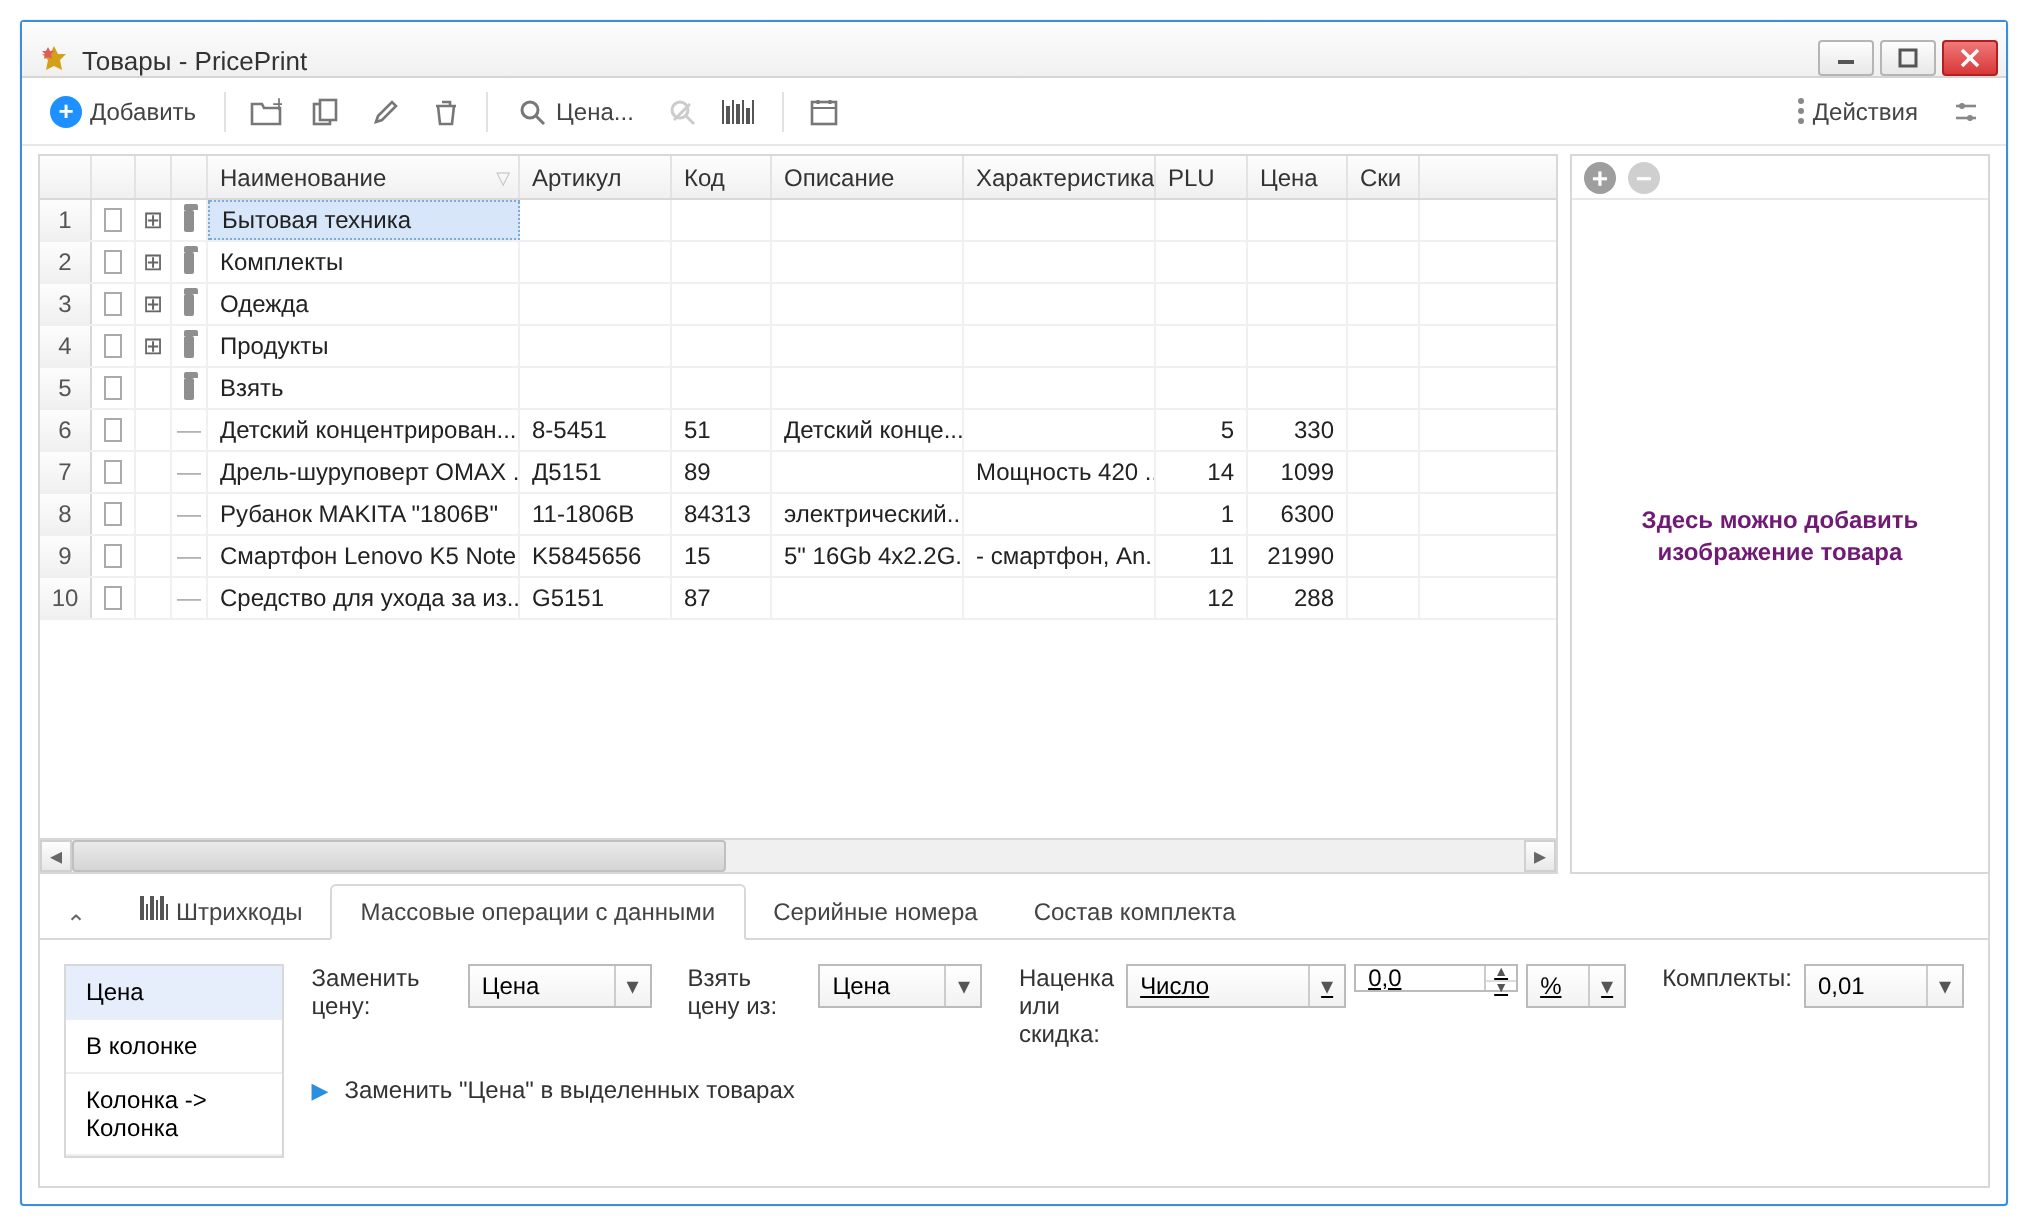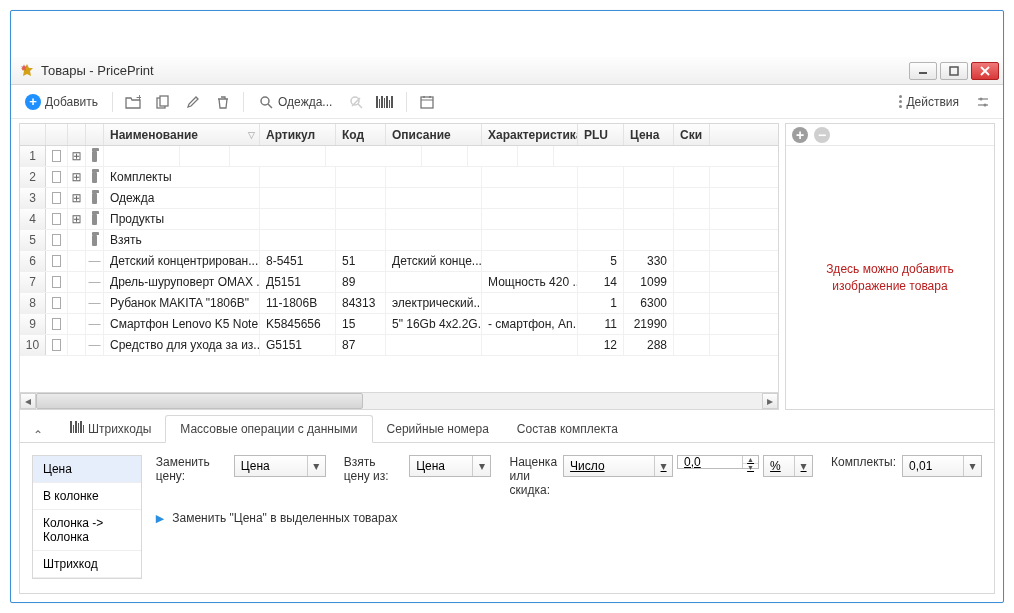--- a/index.html
+++ b/index.html
@@ -1,18 +1,18 @@
 <!DOCTYPE html>
 <html><head>
 <meta charset="utf-8">
 <style>
 * { margin: 0; padding: 0; box-sizing: border-box; font-family: "Segoe UI", Tahoma, Arial, sans-serif; font-size: 12px; }
 body { background: #fff; padding: 10px; }
 .window { width: 994px; height: 593px; border: 1px solid #3a8fd8; border-radius: 2px; background: #fff; display: flex; flex-direction: column; box-shadow: 0 0 1px rgba(0,0,0,.2); }
-.titlebar { background: linear-gradient(#fdfdfd,#f0f0f0); height: 28px; display: flex; align-items: center; padding: 0 4px; border-bottom: 1px solid #d5d5d5; margin-top: 46px; }
+.titlebar { background: linear-gradient(#fdfdfd,#f0f0f0); height: 28px; display: flex; align-items: flex-end; padding: 0 4px; border-bottom: 1px solid #d5d5d5; }
 .titlebar .logo { width: 16px; height: 16px; margin: 0 6px 0 4px; display: flex; align-items: center; justify-content: center; }
 .titlebar .title { flex: 1; color: #333; font-size: 13px; }
 .winbtns { display: flex; gap: 3px; }
 .winbtn { width: 28px; height: 18px; border: 1px solid #b5b5b5; border-radius: 2px; background: linear-gradient(#fdfdfd,#e8e8e8); display: flex; align-items: center; justify-content: center; cursor: pointer; }
 .winbtn.close { background: linear-gradient(#f07878,#d83838); border-color: #b02020; color: #fff; }
 .winbtn svg { display: block; }
 
 .toolbar { height: 34px; display: flex; align-items: center; padding: 0 8px; gap: 6px; border-bottom: 1px solid #e8e8e8; }
 .toolbar .spacer { flex: 1; }
 .tbtn { display: flex; align-items: center; gap: 4px; padding: 3px 6px; border-radius: 3px; cursor: pointer; color: #444; }
@@ -21,21 +21,21 @@
 .addicon { width: 16px; height: 16px; border-radius: 50%; background: #1e90ff; color: #fff; display: flex; align-items: center; justify-content: center; font-weight: bold; font-size: 13px; line-height: 1; }
 .icn { width: 16px; height: 16px; display: flex; align-items: center; justify-content: center; color: #666; }
 .icn.muted { color: #bbb; }
 .vdots { display: flex; flex-direction: column; gap: 2px; }
 .vdots i { width: 3px; height: 3px; background: #888; border-radius: 50%; }
 
 .content { flex: 1; display: flex; flex-direction: column; padding: 4px 8px 8px 8px; gap: 0; overflow: hidden; }
 .upper { flex: 1; display: flex; gap: 6px; min-height: 0; }
 .gridwrap { flex: 1; display: flex; flex-direction: column; border: 1px solid #d8d8d8; min-width: 0; }
 .gridhead { display: flex; background: linear-gradient(#fdfdfd,#f0f0f0); border-bottom: 1px solid #d8d8d8; height: 22px; }
-.gridhead .hc { border-right: 1px solid #e3e3e3; padding: 3px 6px; color: #333; white-space: nowrap; overflow: hidden; display: flex; align-items: center; position: relative; font-weight: bold; }
+.gridhead .hc { border-right: 1px solid #e3e3e3; padding: 3px 6px; color: #333; white-space: nowrap; overflow: hidden; display: flex; align-items: center; position: relative; }
 .gridhead .hc .sorticon { position: absolute; right: 4px; color: #bfbfbf; font-size: 9px; }
 .gridbody { flex: 1; overflow: hidden; }
 .row { display: flex; height: 21px; border-bottom: 1px solid #f0f0f0; align-items: center; }
 .row.selected .namecell { background: #d7e7f9; border: 1px dotted #7fa9d6; }
 .cell { border-right: 1px solid #f0f0f0; padding: 0 6px; white-space: nowrap; overflow: hidden; text-overflow: ellipsis; color: #222; display: flex; align-items: center; height: 100%; }
 .cell.num { justify-content: flex-end; }
 .rownum { width: 26px; background: linear-gradient(#fdfdfd,#f0f0f0); border-right: 1px solid #d8d8d8; color: #555; text-align: center; justify-content: center; }
 .chkcell { width: 22px; justify-content: center; }
 .expcell { width: 18px; justify-content: center; color: #666; cursor: pointer; }
 .foldcell { width: 18px; justify-content: center; }
@@ -54,21 +54,21 @@
 .hscroll { height: 17px; border-top: 1px solid #d8d8d8; background: #f3f3f3; display: flex; align-items: center; }
 .hscroll .arrow { width: 16px; height: 100%; display: flex; align-items: center; justify-content: center; color: #666; background: linear-gradient(#fdfdfd,#e8e8e8); border: 1px solid #d0d0d0; cursor: pointer; }
 .hscroll .track { flex: 1; height: 100%; background: #f0f0f0; position: relative; }
 .hscroll .thumb { position: absolute; left: 0; top: 0; width: 45%; height: 100%; background: linear-gradient(#eaeaea,#d5d5d5); border: 1px solid #c0c0c0; border-radius: 2px; }
 
 .sidepanel { width: 210px; border: 1px solid #d8d8d8; display: flex; flex-direction: column; }
 .sidepanel .sp-toolbar { height: 22px; display: flex; align-items: center; gap: 6px; padding: 0 6px; border-bottom: 1px solid #e8e8e8; }
 .sp-toolbar .circ { width: 16px; height: 16px; border-radius: 50%; display: flex; align-items: center; justify-content: center; color: #fff; font-size: 14px; line-height: 1; font-weight: bold; cursor: pointer; }
 .sp-toolbar .plus { background: #9e9e9e; }
 .sp-toolbar .minus { background: #cfcfcf; }
-.sp-body { flex: 1; display: flex; align-items: center; justify-content: center; color: #b91c1c; text-align: center; padding: 10px; line-height: 1.35; }
+.sp-body { flex: 1; display: flex; align-items: center; justify-content: center; color: #701a75; text-align: center; padding: 10px; line-height: 1.35; font-weight: bold; }
 
 .bottom { border: 1px solid #d8d8d8; border-top: none; padding: 4px 0 10px 0; }
 .tabs { display: flex; align-items: flex-end; height: 28px; padding-left: 8px; gap: 0; }
 .toggle-up { width: 20px; display: flex; justify-content: center; color: #666; cursor: pointer; margin-right: 8px; }
 .tab { padding: 6px 14px; color: #444; cursor: pointer; }
 .tab.active { background: #fff; border: 1px solid #d8d8d8; border-bottom: 1px solid #fff; border-radius: 3px 3px 0 0; margin-bottom: -1px; }
 .tabcontent { border-top: 1px solid #d8d8d8; padding: 12px 12px 4px 12px; display: flex; gap: 14px; }
 .leftlist { width: 170px; border: 1px solid #d8d8d8; }
 .leftlist .li { padding: 6px 10px; border-bottom: 1px solid #eee; cursor: pointer; }
 .leftlist .li.sel { background: #e6eefb; }
@@ -158,21 +158,21 @@
         </span>
       </div>
     <div class="tsep"></div>
     <div class="tbtn">
       <span class="icn">
           <svg width="14" height="14" viewBox="0 0 14 14">
             <circle cx="6" cy="6" r="4" fill="none" stroke="#777" stroke-width="1.5"></circle>
             <line x1="9" y1="9" x2="13" y2="13" stroke="#777" stroke-width="1.5"></line>
           </svg>
         </span>
-      <span>Одежда...</span>
+      <span>Цена...</span>
     </div>
     <div class="tbtn icononly">
         <span class="icn muted">
           <svg width="14" height="14" viewBox="0 0 14 14">
             <circle cx="6" cy="6" r="4" fill="none" stroke="#ccc" stroke-width="1.5"></circle>
             <line x1="9" y1="9" x2="13" y2="13" stroke="#ccc" stroke-width="1.5"></line>
             <line x1="3" y1="11" x2="11" y2="3" stroke="#ccc" stroke-width="1.5"></line>
           </svg>
         </span>
       </div>
@@ -244,20 +244,21 @@
         <div class="gridbody" id="gridbody">
             <div class="row selected">
               <div class="cell rownum">1</div>
               <div class="cell chkcell">
                 <span class="chk"></span>
               </div>
               <div class="cell expcell">⊞</div>
               <div class="cell foldcell">
                 <span class="folder"></span>
               </div>
+              <div class="cell namecell">Бытовая техника</div>
               <div class="cell c-art"></div>
               <div class="cell c-code"></div>
               <div class="cell c-desc"></div>
               <div class="cell c-char"></div>
               <div class="cell c-plu num"></div>
               <div class="cell c-price num"></div>
               <div class="cell c-disc"></div>
             </div>
             <div class="row">
               <div class="cell rownum">2</div>
@@ -454,21 +455,20 @@
         <div class="tab active">Массовые операции с данными</div>
         <div class="tab">Серийные номера</div>
         <div class="tab">Состав комплекта</div>
       </div>
 
       <div class="tabcontent">
         <div class="leftlist" id="leftlist">
             <div class="li sel">Цена</div>
             <div class="li">В колонке</div>
             <div class="li">Колонка -&gt; Колонка</div>
-            <div class="li">Штрихкод</div>
           </div>
 
         <div style="flex:1; display:flex; flex-direction:column;">
           <div style="display:flex; gap:18px;">
             <div class="formrow">
               <span class="lbl">Заменить цену:</span>
               <div class="combo" style="width:110px">
                   <span class="val">Цена</span>
                   <span class="dd">▾</span>
                 </div>

